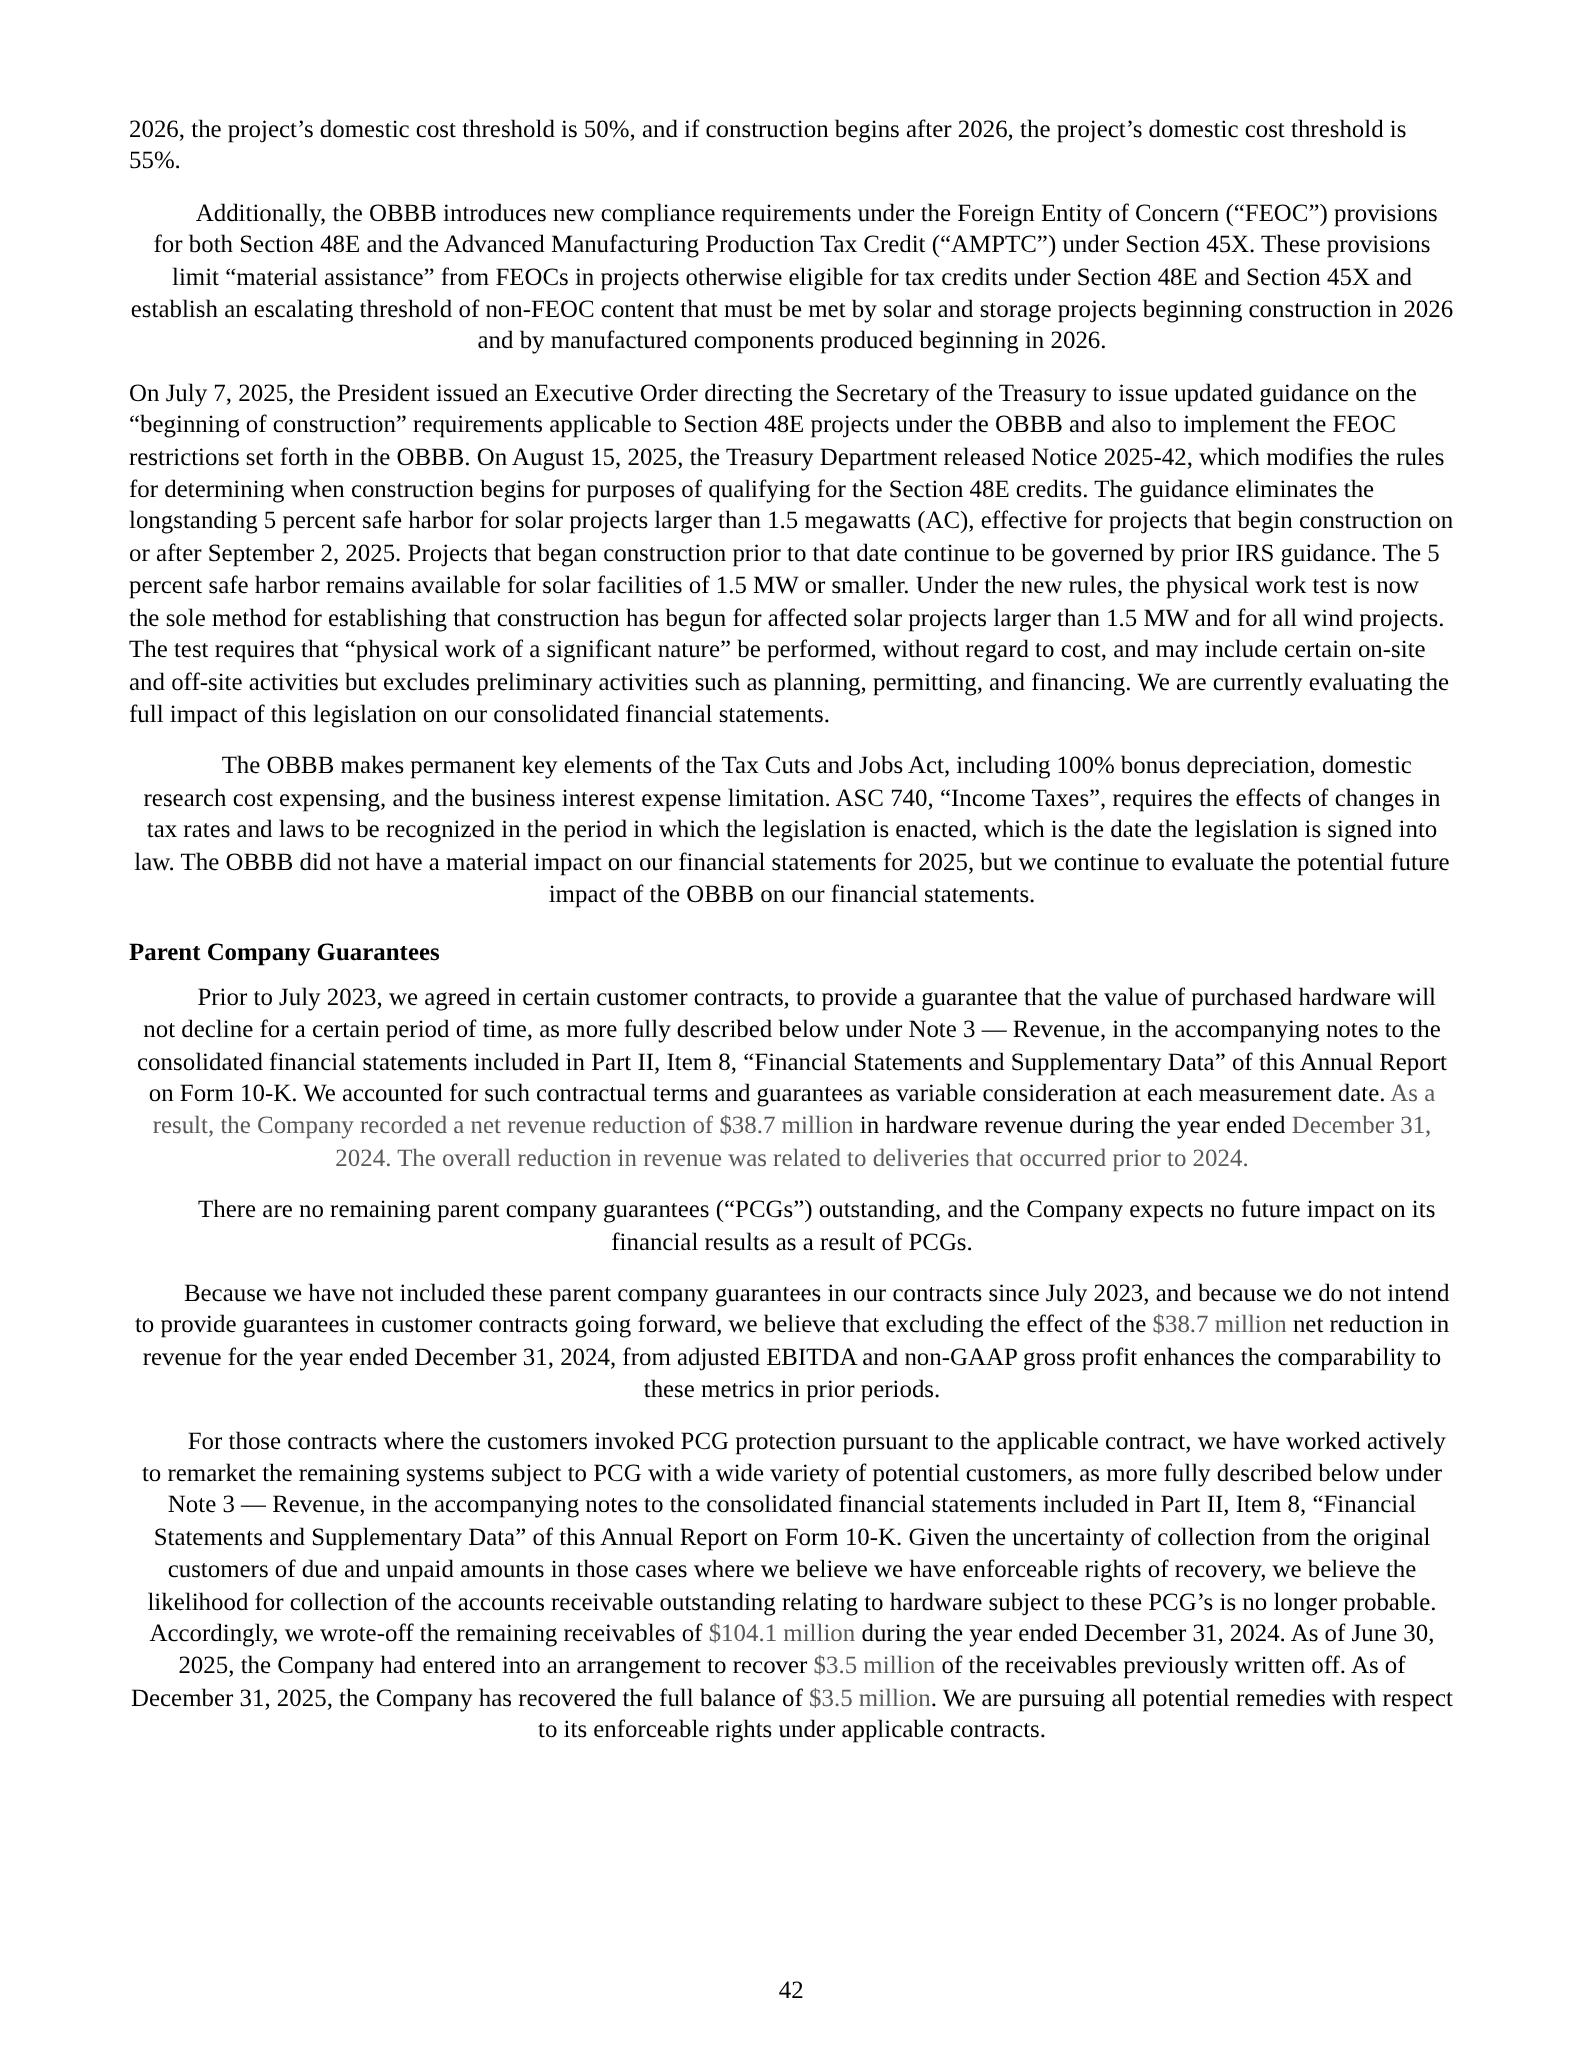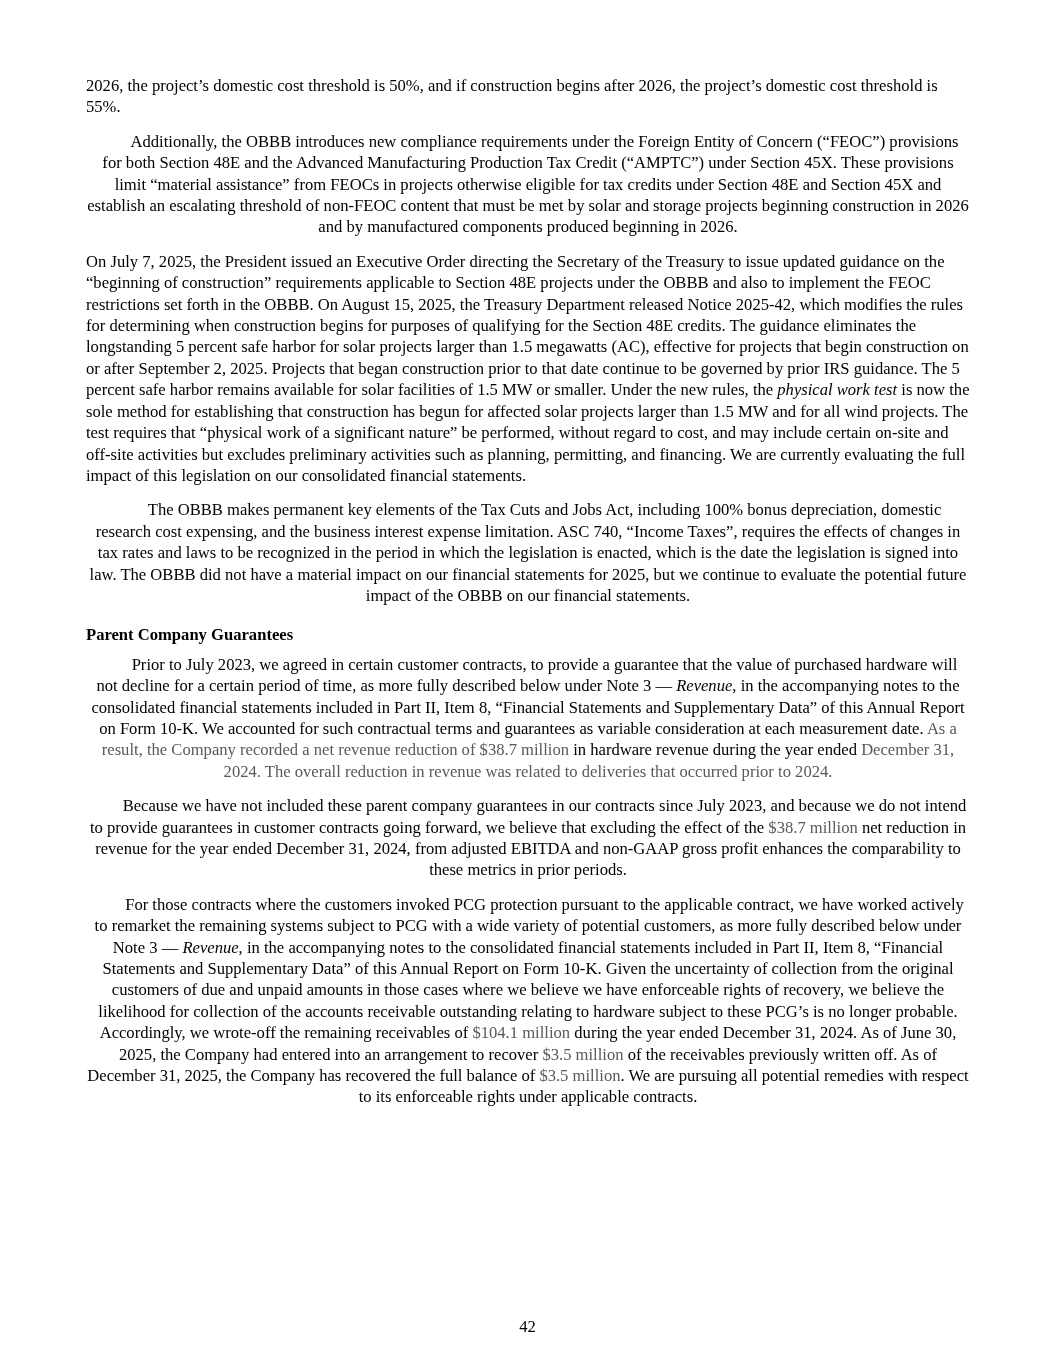--- a/index.html
+++ b/index.html
@@ -26,21 +26,21 @@
   }
   .para.indent { text-indent: 33px; text-align: center; }
   .heading {
     margin: 18px 0 8px 0;
     font-size: 16.6px;
     line-height: 21.4px;
     font-weight: bold;
     font-style: italic;
   }
   .seg-normal { font-style: normal; }
-  .seg-italic { font-style: italic; }
+  .seg-italic { }
   .seg-gray { color: #595959; }
   .footer {
     position: absolute;
     left: 0;
     right: 0;
     top: 1316px;
     text-align: center;
     font-size: 16.6px;
     line-height: 21.4px;
   }
@@ -49,17 +49,18 @@
 <body>
 
 <div class="page">
   <div class="content">
       <p class="para"><span class="seg-normal">2026, the project’s domestic cost threshold is 50%, and if construction begins after 2026, the project’s domestic cost threshold is 55%.</span></p>
       <p class="para indent"><span class="seg-normal">Additionally, the OBBB introduces new compliance requirements under the Foreign Entity of Concern (“FEOC”) provisions for both Section 48E and the Advanced Manufacturing Production Tax Credit (“AMPTC”) under Section 45X. These provisions limit “material assistance” from FEOCs in projects otherwise eligible for tax credits under Section 48E and Section 45X and establish an escalating threshold of non-FEOC content that must be met by solar and storage projects beginning construction in 2026 and by manufactured components produced beginning in 2026.</span></p>
       <p class="para"><span class="seg-normal">On July 7, 2025, the President issued an Executive Order directing the Secretary of the Treasury to issue updated guidance on the “beginning of construction” requirements applicable to Section 48E projects under the OBBB and also to implement the FEOC restrictions set forth in the OBBB. On August 15, 2025, the Treasury Department released Notice 2025-42, which modifies the rules for determining when construction begins for purposes of qualifying for the Section 48E credits. The guidance eliminates the longstanding 5 percent safe harbor for solar projects larger than 1.5 megawatts (AC), effective for projects that begin construction on or after September 2, 2025. Projects that began construction prior to that date continue to be governed by prior IRS guidance. The 5 percent safe harbor remains available for solar facilities of 1.5 MW or smaller. Under the new rules, the </span><span class="seg-italic">physical work test</span><span class="seg-normal"> is now the sole method for establishing that construction has begun for affected solar projects larger than 1.5 MW and for all wind projects. The test requires that “physical work of a significant nature” be performed, without regard to cost, and may include certain on-site and off-site activities but excludes preliminary activities such as planning, permitting, and financing. We are currently evaluating the full impact of this legislation on our consolidated financial statements.</span></p>
       <p class="para indent"><span class="seg-normal">The OBBB makes permanent key elements of the Tax Cuts and Jobs Act, including 100% bonus depreciation, domestic research cost expensing, and the business interest expense limitation. ASC 740, “Income Taxes”, requires the effects of changes in tax rates and laws to be recognized in the period in which the legislation is enacted, which is the date the legislation is signed into law. The OBBB did not have a material impact on our financial statements for 2025, but we continue to evaluate the potential future impact of the OBBB on our financial statements.</span></p>
       <h3 class="heading"><span class="seg-normal">Parent Company Guarantees</span></h3>
       <p class="para indent"><span class="seg-normal">Prior to July 2023, we agreed in certain customer contracts, to provide a guarantee that the value of purchased hardware will not decline for a certain period of time, as more fully described below under Note 3 — </span><span class="seg-italic">Revenue</span><span class="seg-normal">, in the accompanying notes to the consolidated financial statements included in Part II, Item 8, “Financial Statements and Supplementary Data” of this Annual Report on Form 10-K. We accounted for such contractual terms and guarantees as variable consideration at each measurement date. </span><span class="seg-gray">As a result, the Company recorded a net revenue reduction of $38.7 million</span><span class="seg-normal"> in hardware revenue during the year ended </span><span class="seg-gray">December 31, 2024.  The overall reduction in revenue was related to deliveries that occurred prior to 2024.</span></p>
+      <p class="para indent"><span class="seg-normal">There are no remaining parent company guarantees (“PCGs”) outstanding, and the Company expects no future impact on its financial results as a result of PCGs.</span></p>
       <p class="para indent"><span class="seg-normal">Because we have not included these parent company guarantees in our contracts since July 2023, and because we do not intend to provide guarantees in customer contracts going forward, we believe that excluding the effect of the </span><span class="seg-gray">$38.7 million</span><span class="seg-normal"> net reduction in revenue for the year ended December 31, 2024, from adjusted EBITDA and non-GAAP gross profit enhances the comparability to these metrics in prior periods.</span></p>
       <p class="para indent"><span class="seg-normal">For those contracts where the customers invoked PCG protection pursuant to the applicable contract, we have worked actively to remarket the remaining systems subject to PCG with a wide variety of potential customers, as more fully described below under Note 3 — </span><span class="seg-italic">Revenue</span><span class="seg-normal">, in the accompanying notes to the consolidated financial statements included in Part II, Item 8, “Financial Statements and Supplementary Data” of this Annual Report on Form 10-K. Given the uncertainty of collection from the original customers of due and unpaid amounts in those cases where we believe we have enforceable rights of recovery, we believe the likelihood for collection of the accounts receivable outstanding relating to hardware subject to these PCG’s is no longer probable. Accordingly, we wrote-off the remaining receivables of </span><span class="seg-gray">$104.1 million</span><span class="seg-normal"> during the year ended December 31, 2024. As of June 30, 2025, the Company had entered into an arrangement to recover </span><span class="seg-gray">$3.5 million</span><span class="seg-normal"> of the receivables previously written off. As of  December 31, 2025, the Company has recovered the full balance of </span><span class="seg-gray">$3.5 million</span><span class="seg-normal">. We are pursuing all potential remedies with respect to its enforceable rights under applicable contracts.</span></p>
     </div>
   <div class="footer">42</div>
 </div>
 
 </body></html>

